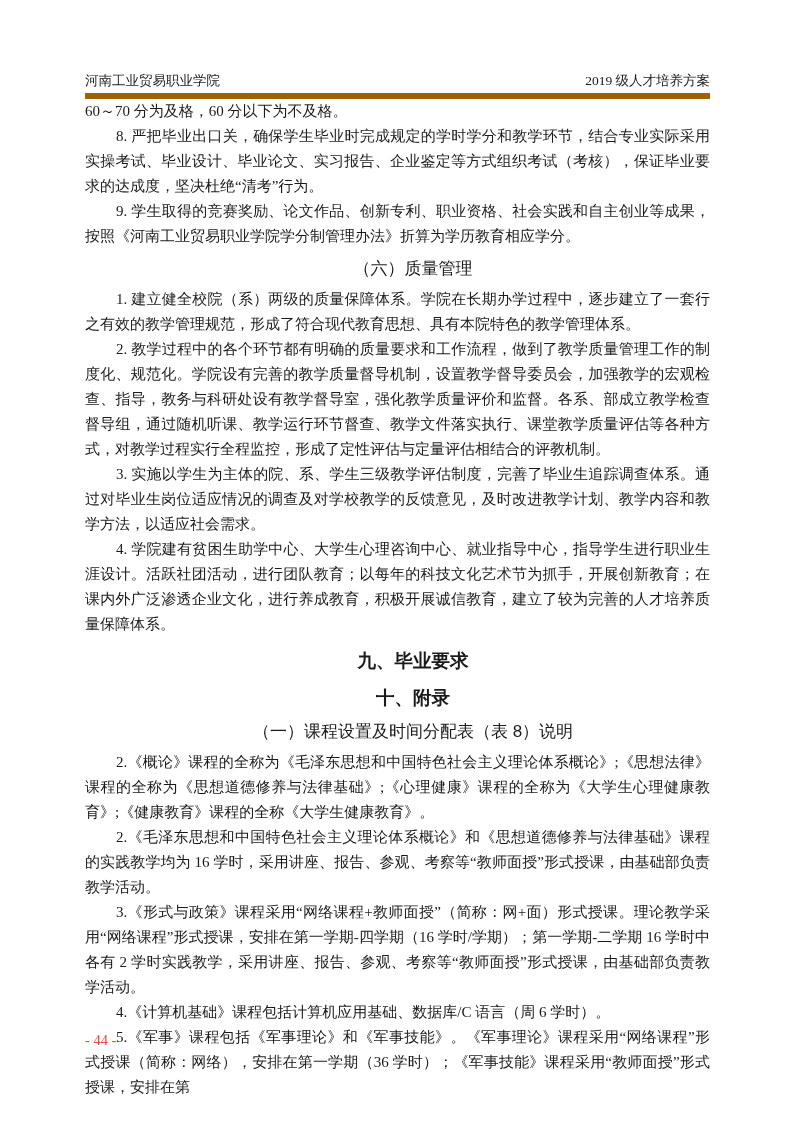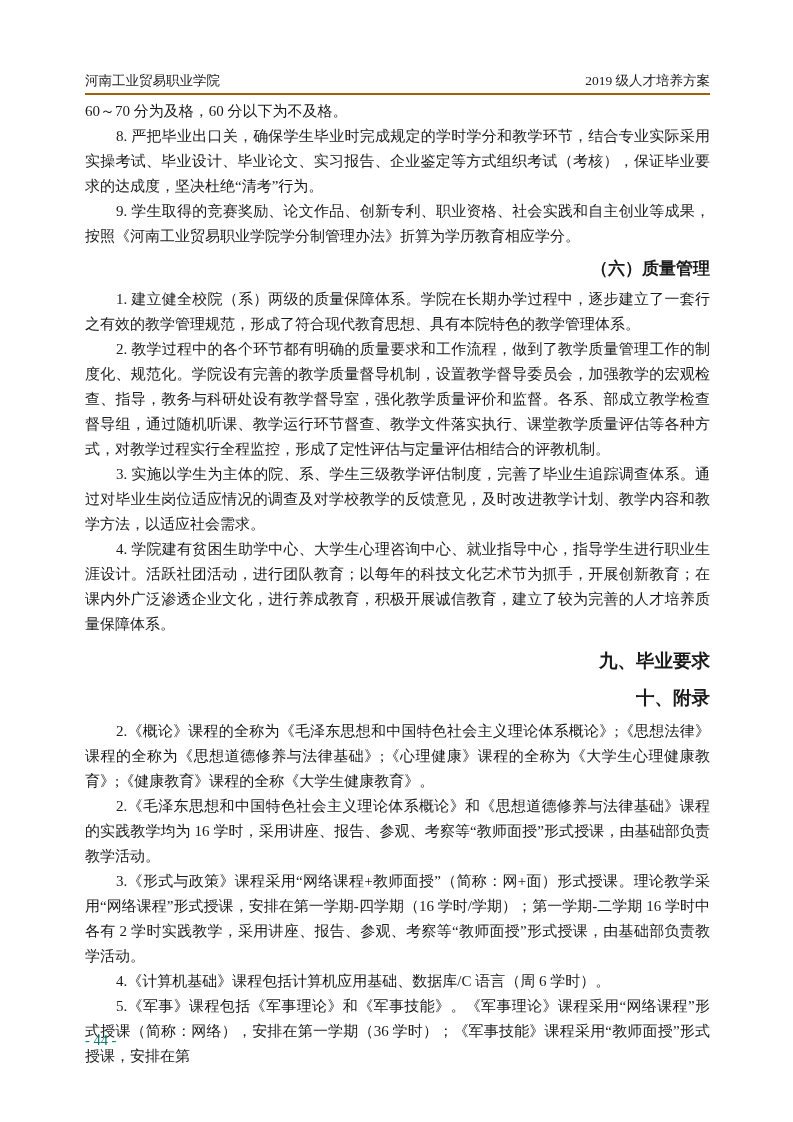--- a/index.html
+++ b/index.html
@@ -21,21 +21,21 @@
   .header {
     position: absolute;
     left: 85px;
     right: 83px;
     top: 72px;
     display: flex;
     justify-content: space-between;
     align-items: flex-end;
     font-size: 13.5px;
     line-height: 17px;
-    border-bottom: 2px solid #a16207;
+    border-bottom: 6px solid #a16207;
     padding-bottom: 4px;
   }
   .content {
     position: absolute;
     left: 85px;
     right: 83px;
     top: 99px;
     text-align: justify;
   }
   .content p.para {
@@ -46,38 +46,38 @@
   .content p.para.indent {
     text-indent: 31px;
   }
   .content h2.heading-l1 {
     font-family: "Liberation Sans", "DejaVu Sans", sans-serif;
     font-weight: 700;
     font-size: 18.5px;
     line-height: 27px;
     margin: 10px 0 8px 0;
     padding-left: 31px;
-    text-align: right;
+    text-align: center;
   }
   .content h3.heading-l2 {
     font-family: "Liberation Sans", "DejaVu Sans", sans-serif;
-    font-weight: 700;
+    font-weight: 400;
     font-size: 17px;
     line-height: 26px;
     margin: 7px 0 5px 0;
     padding-left: 31px;
-    text-align: right;
+    text-align: center;
   }
   .footer {
     position: absolute;
     left: 85px;
     top: 1031px;
     font-size: 14.5px;
     line-height: 18px;
-    color: #0f766e;
+    color: #ef4444;
   }
 </style>
 </head>
 <body>
 
 <div class="page">
 
   <div class="header">
     <span>河南工业贸易职业学院</span>
     <span>2019 级人才培养方案</span>
@@ -87,20 +87,21 @@
       <p class="para">60～70 分为及格，60 分以下为不及格。</p>
       <p class="para indent">8. 严把毕业出口关，确保学生毕业时完成规定的学时学分和教学环节，结合专业实际采用实操考试、毕业设计、毕业论文、实习报告、企业鉴定等方式组织考试（考核），保证毕业要求的达成度，坚决杜绝“清考”行为。</p>
       <p class="para indent">9. 学生取得的竞赛奖励、论文作品、创新专利、职业资格、社会实践和自主创业等成果，按照《河南工业贸易职业学院学分制管理办法》折算为学历教育相应学分。</p>
       <h3 class="heading-l2">（六）质量管理</h3>
       <p class="para indent">1. 建立健全校院（系）两级的质量保障体系。学院在长期办学过程中，逐步建立了一套行之有效的教学管理规范，形成了符合现代教育思想、具有本院特色的教学管理体系。</p>
       <p class="para indent">2. 教学过程中的各个环节都有明确的质量要求和工作流程，做到了教学质量管理工作的制度化、规范化。学院设有完善的教学质量督导机制，设置教学督导委员会，加强教学的宏观检查、指导，教务与科研处设有教学督导室，强化教学质量评价和监督。各系、部成立教学检查督导组，通过随机听课、教学运行环节督查、教学文件落实执行、课堂教学质量评估等各种方式，对教学过程实行全程监控，形成了定性评估与定量评估相结合的评教机制。</p>
       <p class="para indent">3. 实施以学生为主体的院、系、学生三级教学评估制度，完善了毕业生追踪调查体系。通过对毕业生岗位适应情况的调查及对学校教学的反馈意见，及时改进教学计划、教学内容和教学方法，以适应社会需求。</p>
       <p class="para indent">4. 学院建有贫困生助学中心、大学生心理咨询中心、就业指导中心，指导学生进行职业生涯设计。活跃社团活动，进行团队教育；以每年的科技文化艺术节为抓手，开展创新教育；在课内外广泛渗透企业文化，进行养成教育，积极开展诚信教育，建立了较为完善的人才培养质量保障体系。</p>
       <h2 class="heading-l1">九、毕业要求</h2>
       <h2 class="heading-l1">十、附录</h2>
+      <h3 class="heading-l2">（一）课程设置及时间分配表（表 8）说明</h3>
       <p class="para indent">2.《概论》课程的全称为《毛泽东思想和中国特色社会主义理论体系概论》;《思想法律》课程的全称为《思想道德修养与法律基础》;《心理健康》课程的全称为《大学生心理健康教育》;《健康教育》课程的全称《大学生健康教育》。</p>
       <p class="para indent">2.《毛泽东思想和中国特色社会主义理论体系概论》和《思想道德修养与法律基础》课程的实践教学均为 16 学时，采用讲座、报告、参观、考察等“教师面授”形式授课，由基础部负责教学活动。</p>
       <p class="para indent">3.《形式与政策》课程采用“网络课程+教师面授”（简称：网+面）形式授课。理论教学采用“网络课程”形式授课，安排在第一学期-四学期（16 学时/学期）；第一学期-二学期 16 学时中各有 2 学时实践教学，采用讲座、报告、参观、考察等“教师面授”形式授课，由基础部负责教学活动。</p>
       <p class="para indent">4.《计算机基础》课程包括计算机应用基础、数据库/C 语言（周 6 学时）。</p>
       <p class="para indent">5.《军事》课程包括《军事理论》和《军事技能》。《军事理论》课程采用“网络课程”形式授课（简称：网络），安排在第一学期（36 学时）；《军事技能》课程采用“教师面授”形式授课，安排在第</p>
     </div>
 
   <div class="footer">
     <span>- 44 -</span>
   </div>

